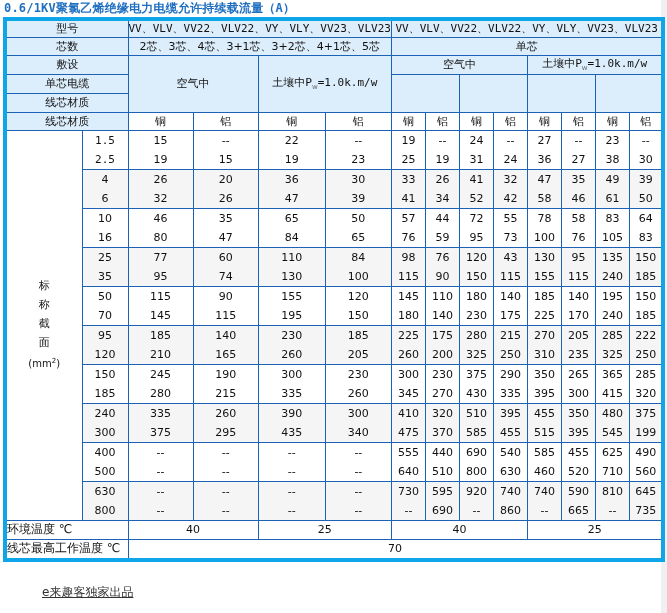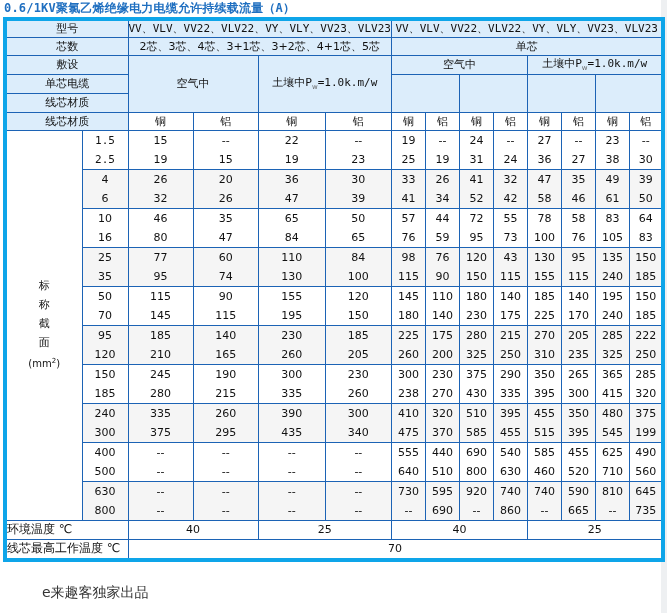--- a/index.html
+++ b/index.html
@@ -19,21 +19,21 @@
   td.mono { font-family:"DejaVu Sans Mono", "Liberation Mono", monospace; font-size:10.5px; }
   .pair { display:flex; flex-direction:column; justify-content:space-around; height:38px; }
   .pair span { display:block; line-height:19px; }
   tr.band-alt td.v { background:#f5f5f5; }
   tr.band td.v { background:#ffffff; }
   td.side { background:#ffffff; vertical-align:middle; font-size:12px; line-height:19px; }
   .side-inner span { display:block; }
   .footrow td { height:18px; font-size:11px; background:#ffffff; }
   .sub { font-size:7px; vertical-align:sub; color:#666; }
   .sup { font-size:7px; vertical-align:super; }
-  .credit { position:absolute; left:42px; top:584px; font-size:14px; color:#333; }
+  .credit { position:absolute; left:42px; top:584px; font-size:12px; color:#333;text-decoration:underline; }
 </style>
 </head>
 <body>
 
 <div class="title">0.6/1KV聚氯乙烯绝缘电力电缆允许持续载流量（A）</div>
 <div class="rightbar"></div>
 
 <table class="grid">
   <colgroup>
     <col style="width:77px">
@@ -614,21 +614,21 @@
         </td>
         <td class="v">
           <div class="pair">
             <span>230</span>
             <span>260</span>
           </div>
         </td>
         <td class="v">
           <div class="pair">
             <span>300</span>
-            <span>238</span>
+            <span>345</span>
           </div>
         </td>
         <td class="v">
           <div class="pair">
             <span>230</span>
             <span>270</span>
           </div>
         </td>
         <td class="v">
           <div class="pair">

